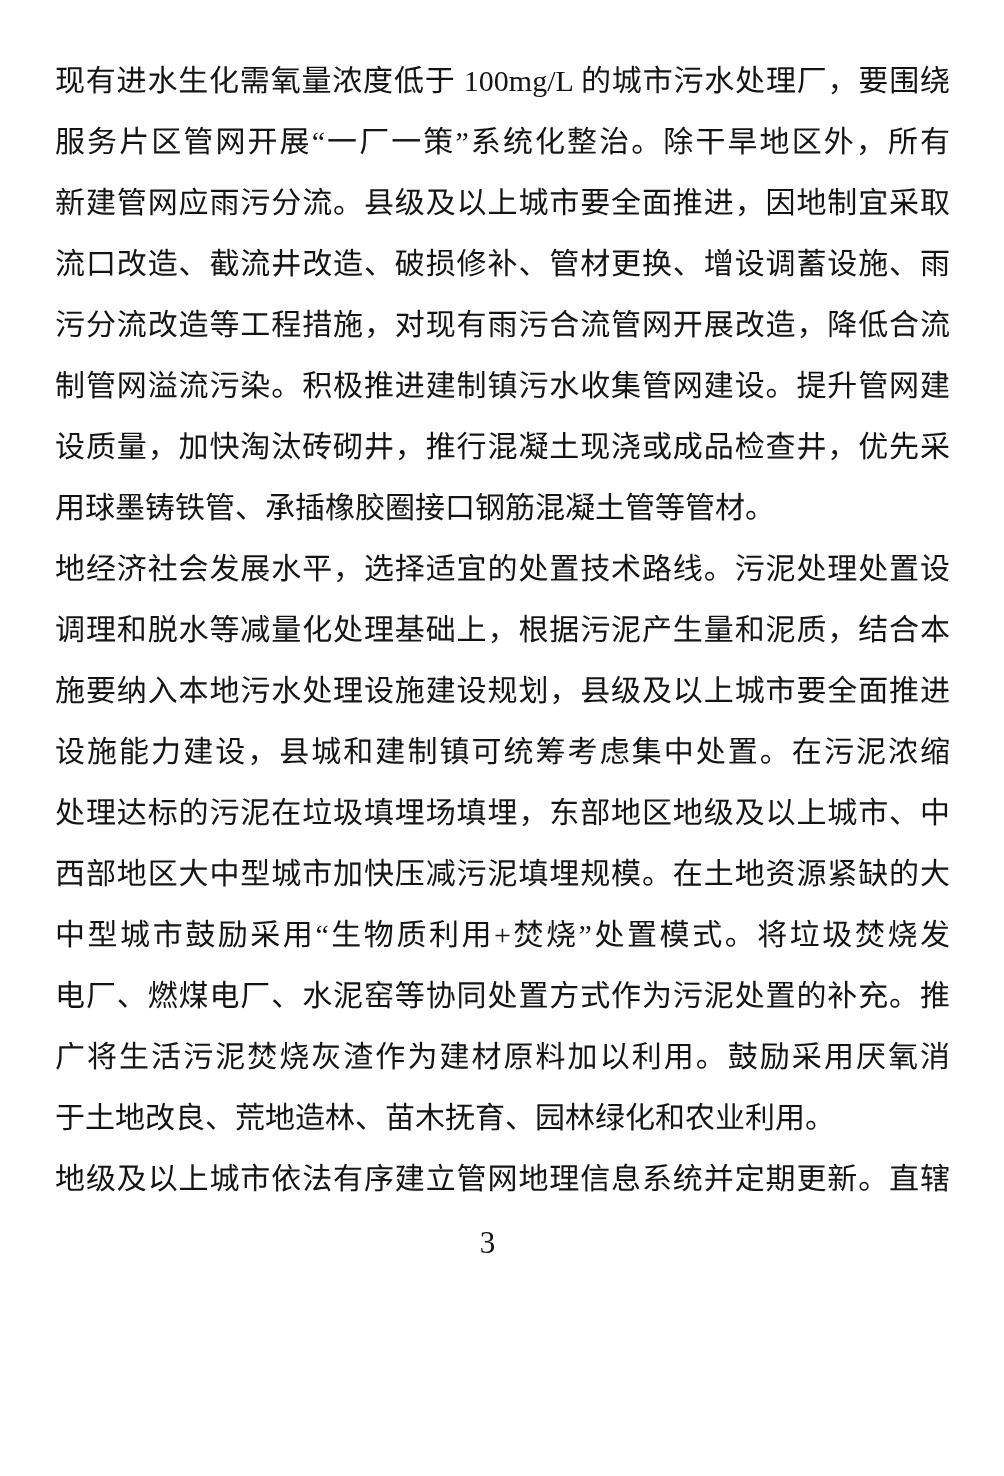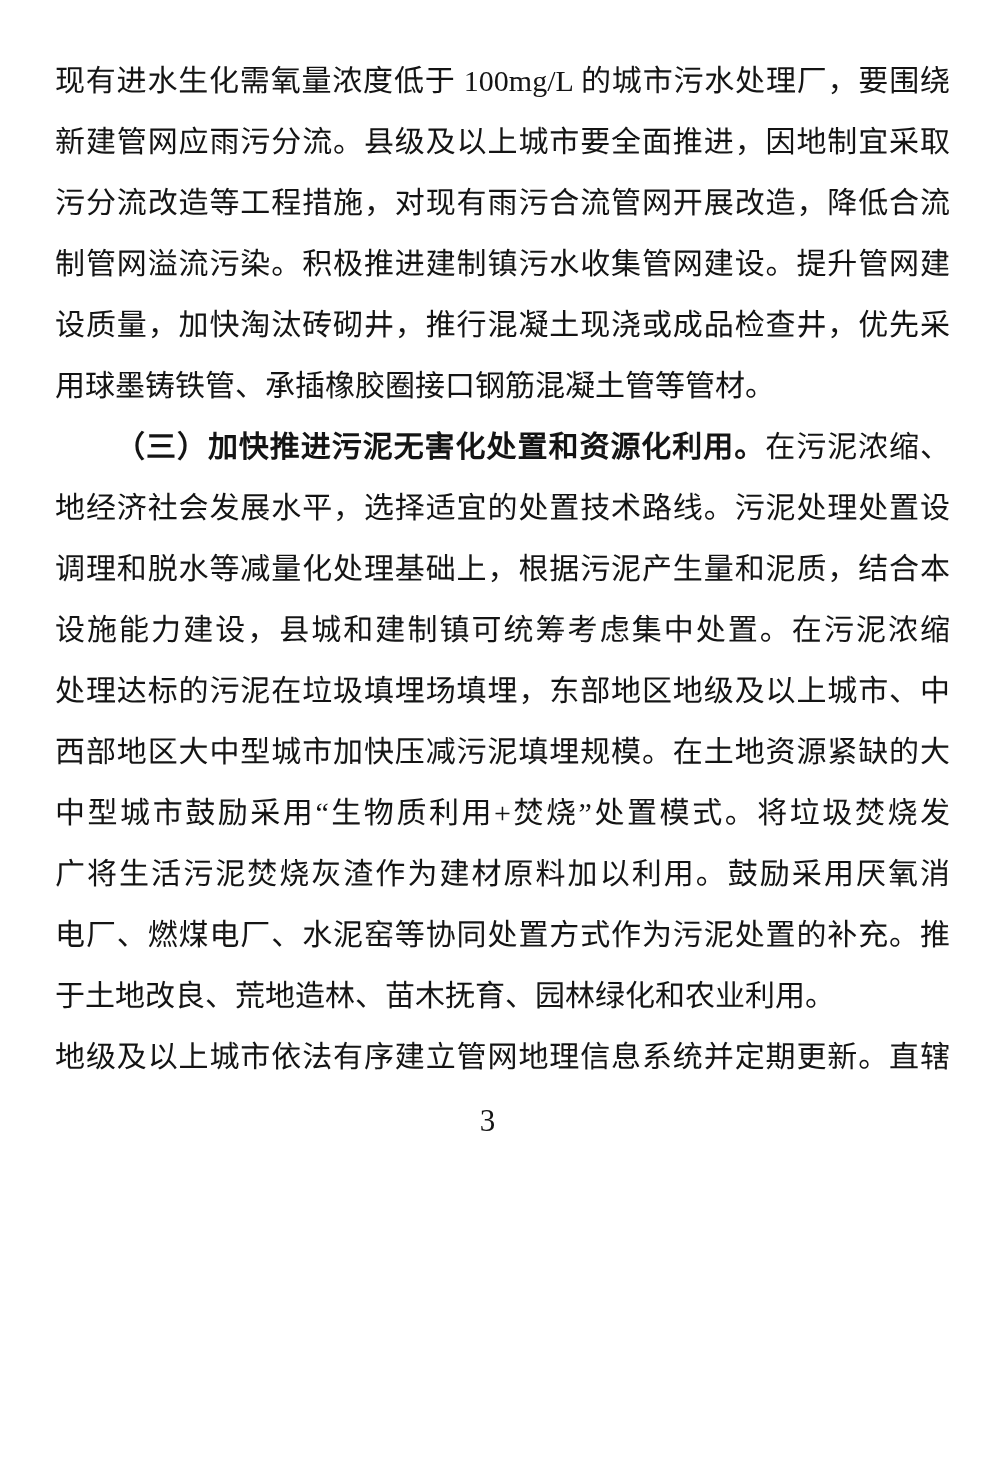--- a/index.html
+++ b/index.html
@@ -52,36 +52,38 @@
     transform: translateX(-7px);
   }
 </style>
 </head>
 <body>
 
 <div class="page">
   <div class="doc-body">
 
     <div class="line">现有进水生化需氧量浓度低于 100mg/L 的城市污水处理厂，要围绕</div>
+    <div class="line">服务片区管网开展“一厂一策”系统化整治。除干旱地区外，所有</div>
     <div class="line">新建管网应雨污分流。县级及以上城市要全面推进，因地制宜采取溢</div>
+    <div class="line">流口改造、截流井改造、破损修补、管材更换、增设调蓄设施、雨</div>
     <div class="line">污分流改造等工程措施，对现有雨污合流管网开展改造，降低合流</div>
     <div class="line">制管网溢流污染。积极推进建制镇污水收集管网建设。提升管网建</div>
     <div class="line">设质量，加快淘汰砖砌井，推行混凝土现浇或成品检查井，优先采</div>
     <div class="line para-end">用球墨铸铁管、承插橡胶圈接口钢筋混凝土管等管材。</div>
 
-    <div class="line indent"><span class="bold">（三）加快推进污泥无害化处置和资源化利用。</span><span>在污泥浓缩、</span></div>
 
     <div class="line">地经济社会发展水平，选择适宜的处置技术路线。污泥处理处置设</div>
     <div class="line">调理和脱水等减量化处理基础上，根据污泥产生量和泥质，结合本</div>
+    <div class="line">施要纳入本地污水处理设施建设规划，县级及以上城市要全面推进</div>
     <div class="line">设施能力建设，县城和建制镇可统筹考虑集中处置。在污泥浓缩</div>
     <div class="line">处理达标的污泥在垃圾填埋场填埋，东部地区地级及以上城市、中</div>
     <div class="line">西部地区大中型城市加快压减污泥填埋规模。在土地资源紧缺的大</div>
     <div class="line">中型城市鼓励采用“生物质利用+焚烧”处置模式。将垃圾焚烧发</div>
+    <div class="line">电厂、燃煤电厂、水泥窑等协同处置方式作为污泥处置的补充。推</div>
     <div class="line">广将生活污泥焚烧灰渣作为建材原料加以利用。鼓励采用厌氧消</div>
-    <div class="line">电厂、燃煤电厂、水泥窑等协同处置方式作为污泥处置的补充。推</div>
     <div class="line para-end">于土地改良、荒地造林、苗木抚育、园林绿化和农业利用。</div>
 
 
     <div class="line">地级及以上城市依法有序建立管网地理信息系统并定期更新。直辖</div>
   </div>
 
   <div class="page-number">3</div>
 </div>
 
 </body></html>

